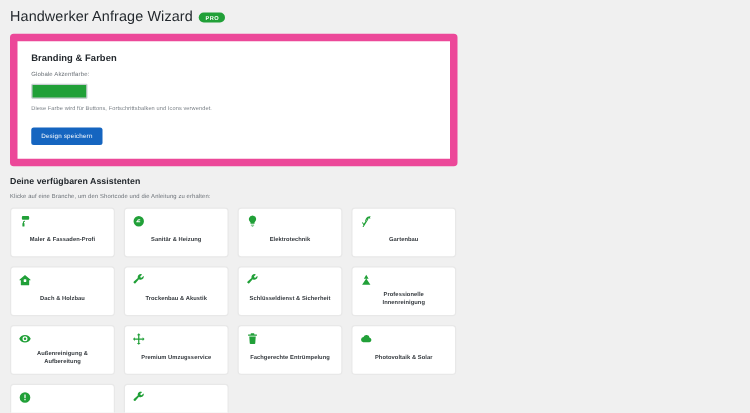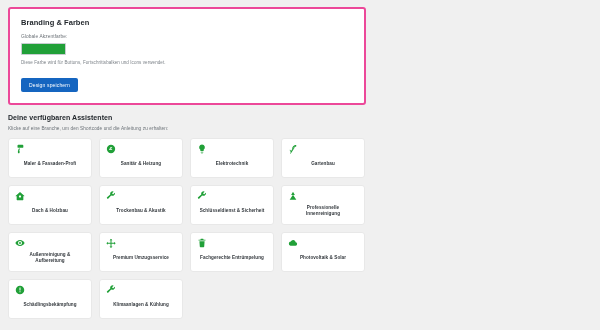--- a/index.html
+++ b/index.html
@@ -52,21 +52,21 @@
     padding: 2px 5px 2px 5px;
     line-height: 5px;
     height: 8px;
     box-sizing: border-box;
   }
 
   
   .branding-card {
     width: 358px;
     background: #ffffff;
-    border: 2px solid #ec4899;
+    border: 6px solid #ec4899;
     border-radius: 3px;
     box-sizing: border-box;
     padding: 9px 11px 11px 11px;
     margin-bottom: 9px;
   }
   .branding-title {
     font-size: 7.5px;
     font-weight: 700;
     color: #23282d;
     margin: 0 0 7px 0;
@@ -168,20 +168,24 @@
     letter-spacing: 0.06px;
     padding: 0 2px 1px 0;
     white-space: pre-line;
   }
 </style>
 </head>
 <body>
 
 <div class="page">
 
+  <div class="page-title-row">
+    <div class="page-title">Handwerker Anfrage Wizard</div>
+    <div class="pro-badge" style="background: rgb(33, 160, 56);">PRO</div>
+  </div>
 
   <div class="branding-card">
     <div class="branding-title">Branding &amp; Farben</div>
     <div class="field-label">Globale Akzentfarbe:</div>
     <div class="color-swatch" style="background: rgb(33, 160, 56);"></div>
     <div class="field-help">Diese Farbe wird für Buttons, Fortschrittsbalken und Icons verwendet.</div>
     <button class="save-button" style="background: rgb(21, 101, 192);">Design speichern</button>
   </div>
 
   <div class="section-title">Deine verfügbaren Assistenten</div>

